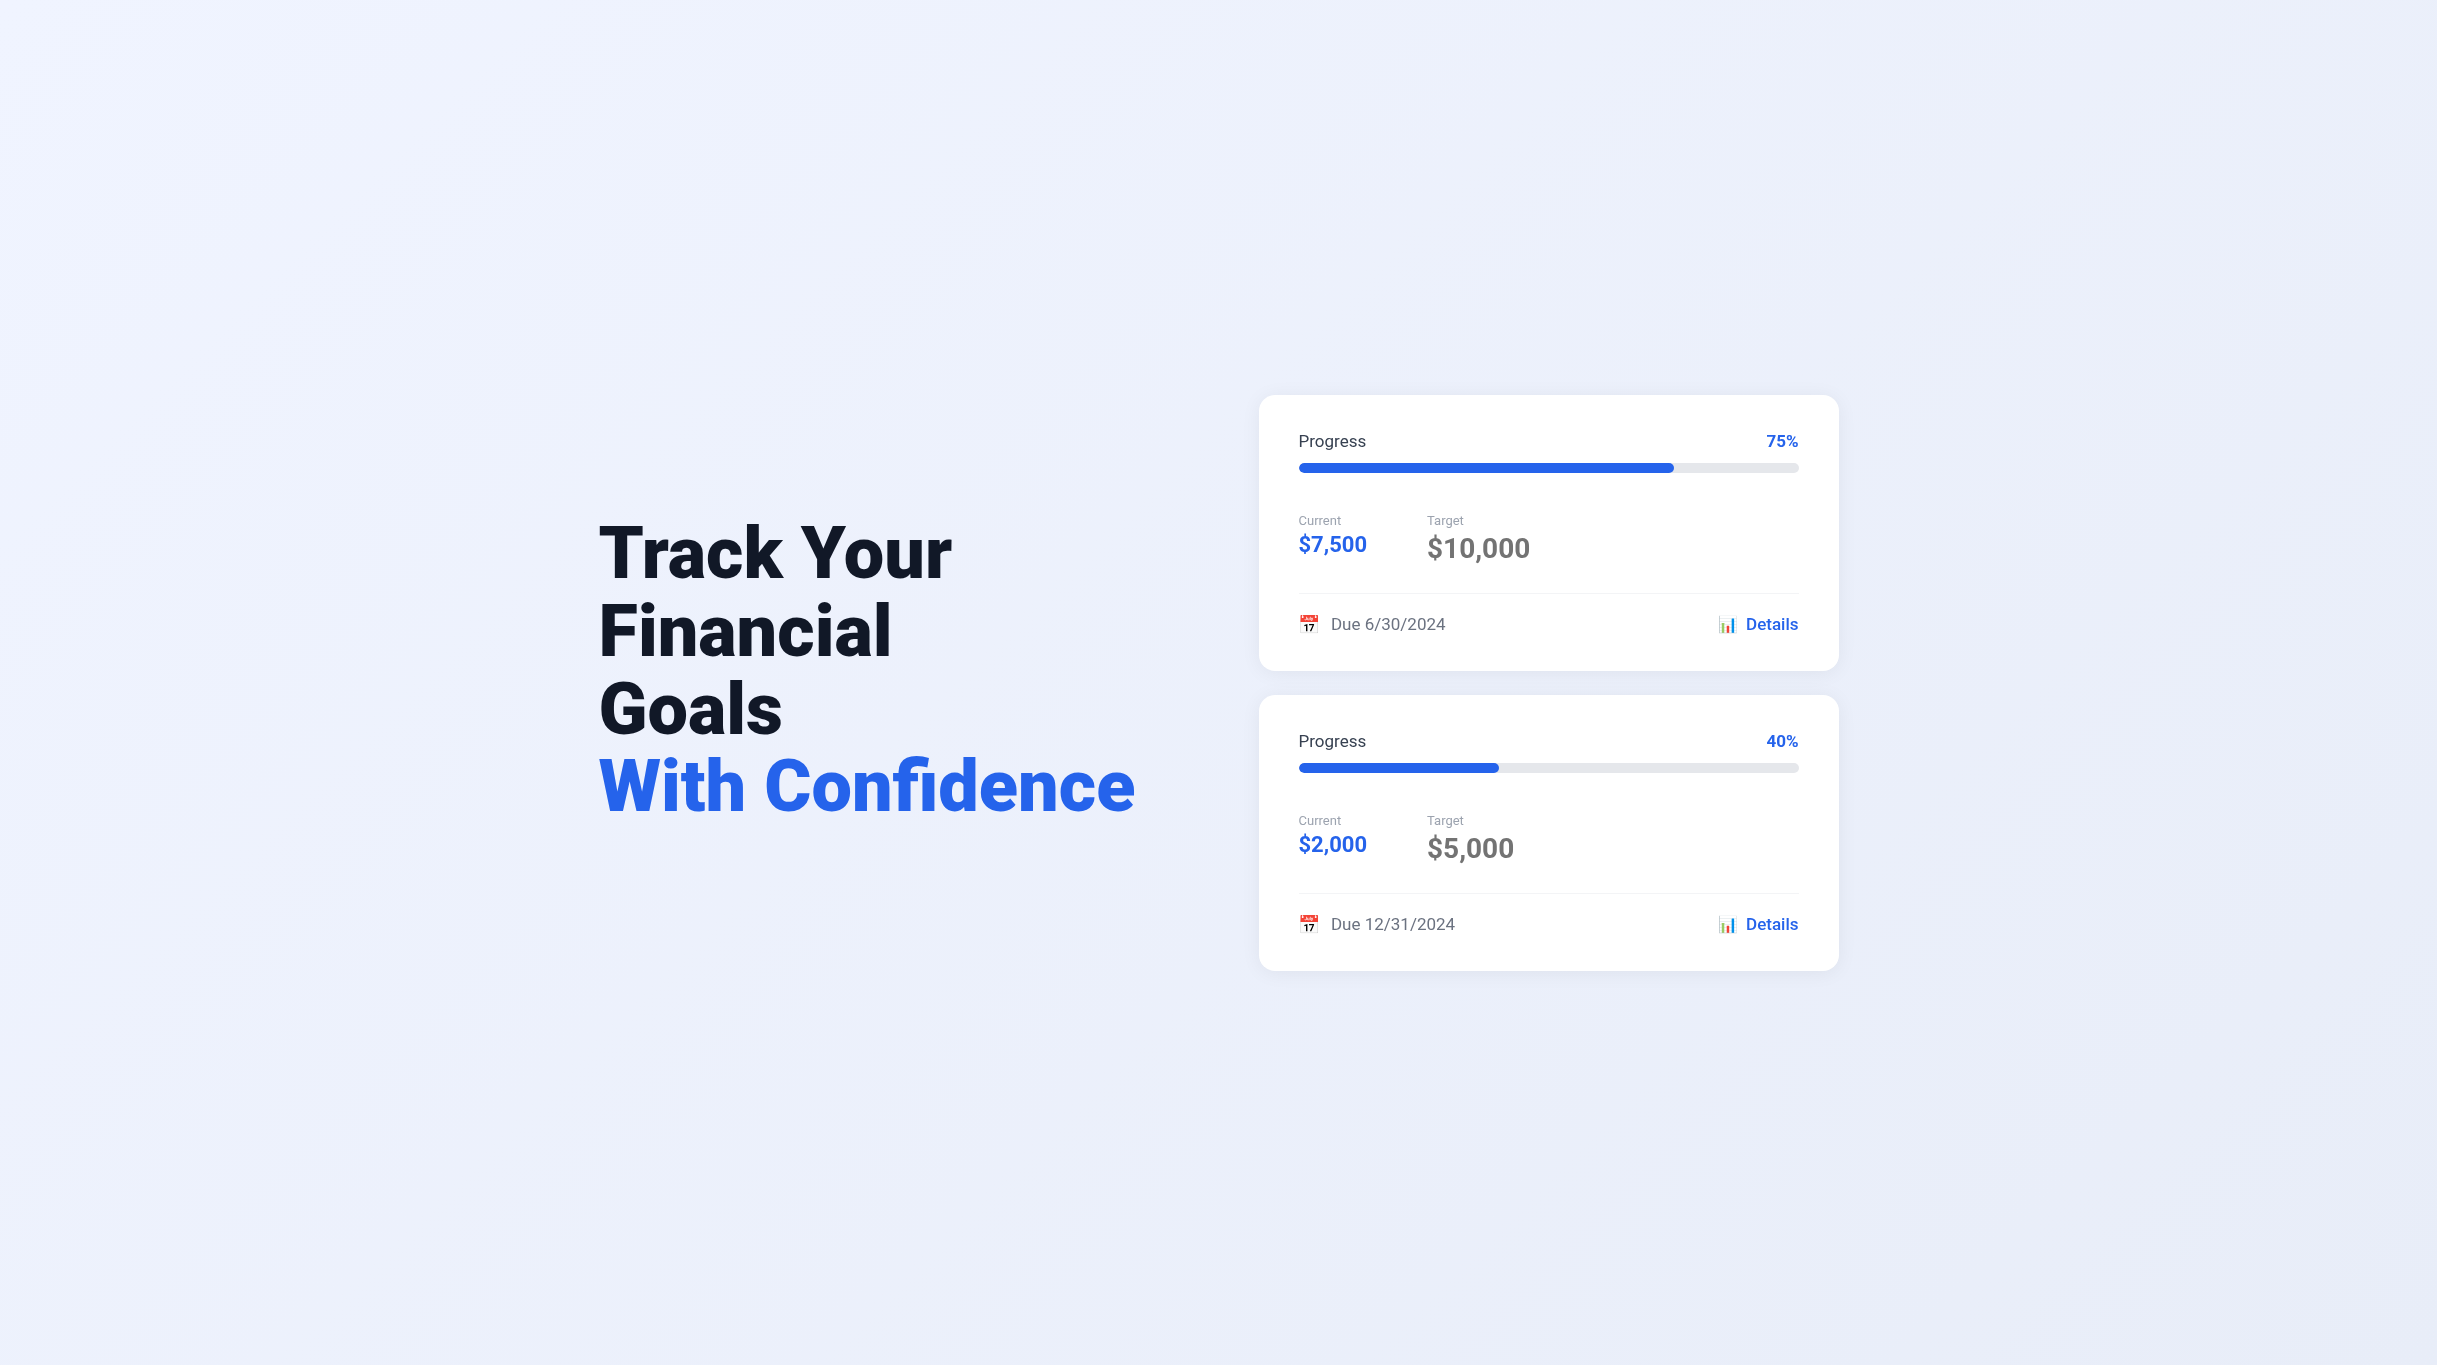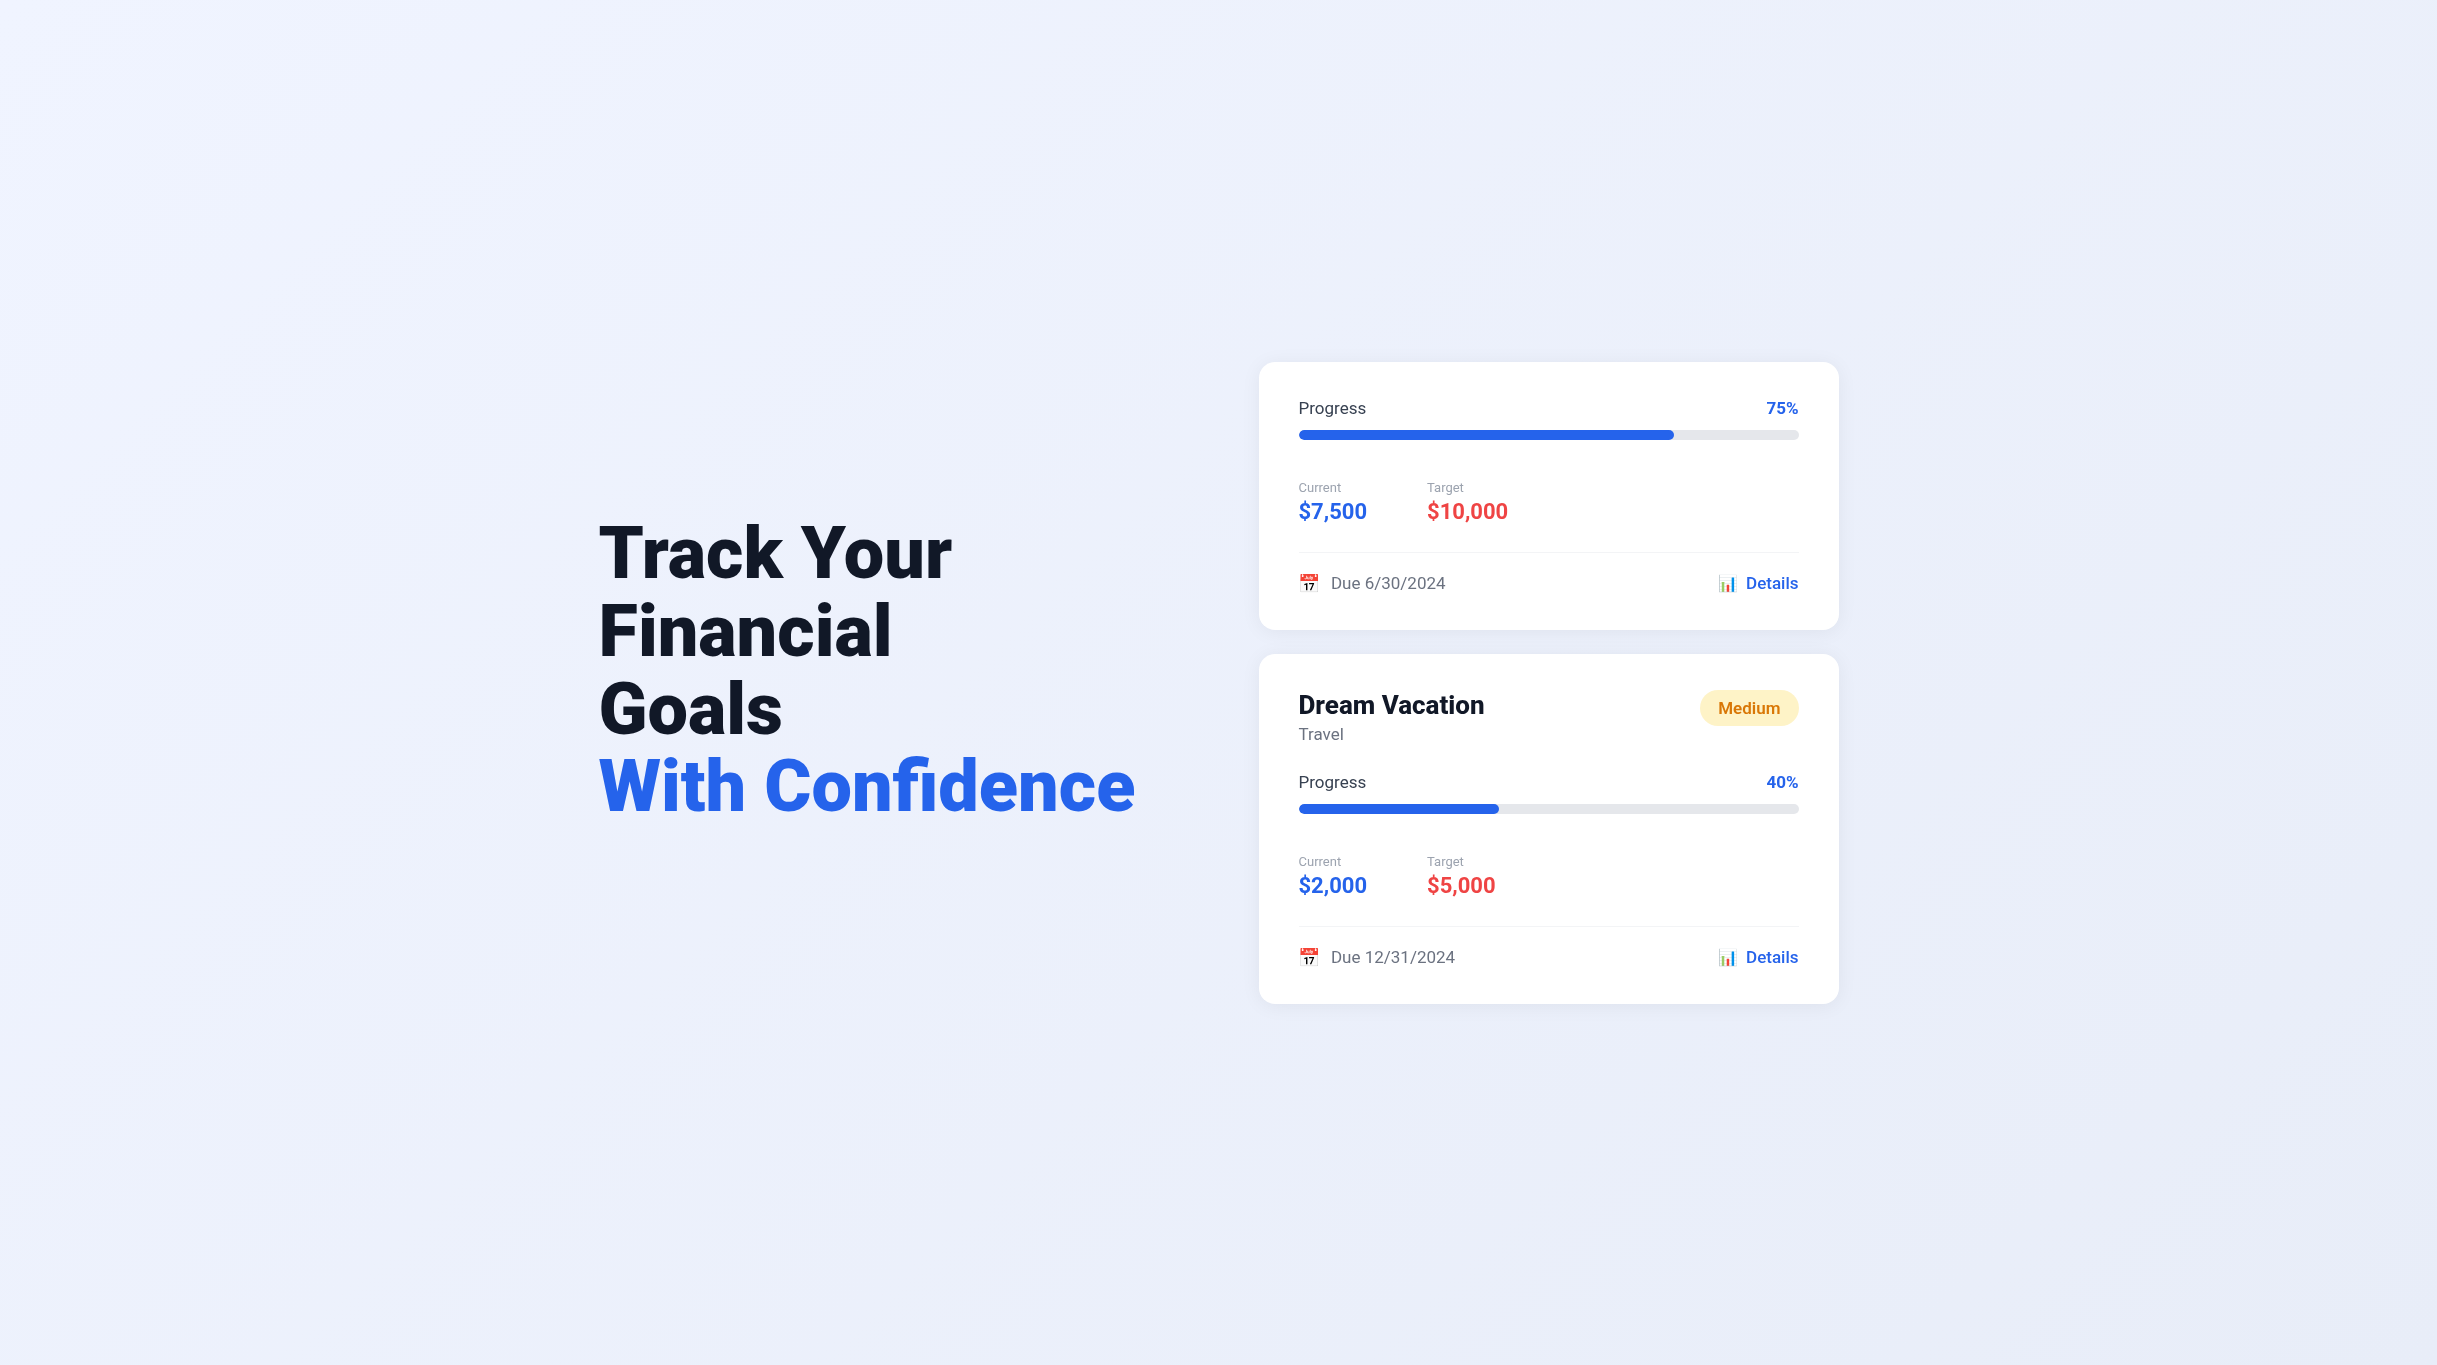--- a/index.html
+++ b/index.html
@@ -185,23 +185,23 @@
       color: #9ca3af;
     }
 
     .amount-current {
       font-size: 22px;
       font-weight: 700;
       color: #2563eb;
     }
 
     .amount-target {
-      font-size: 22px;
+      font-size: 28px;
       font-weight: 700;
-      color: #ef4444;
+      color: #737373;
     }
 
     .card-footer {
       display: flex;
       align-items: center;
       justify-content: space-between;
       padding-top: 20px;
       border-top: 1px solid #f3f4f6;
     }
 
@@ -276,27 +276,20 @@
           <span>Due 6/30/2024</span>
         </div>
         <div class="details-link">
           <span class="chart-icon">📊</span>
           <span>Details</span>
         </div>
       </div>
     </div>
 
     <div class="goal-card">
-      <div class="card-header">
-        <div class="card-title-group">
-          <span class="card-title">Dream Vacation</span>
-          <span class="card-category">Travel</span>
-        </div>
-        <span class="priority-badge priority-medium">Medium</span>
-      </div>
 
       <div class="progress-section">
         <div class="progress-header">
           <span class="progress-label">Progress</span>
           <span class="progress-percent">40%</span>
         </div>
         <div class="progress-bar-bg">
           <div class="progress-bar-fill" style="width: 40%"></div>
         </div>
       </div>

